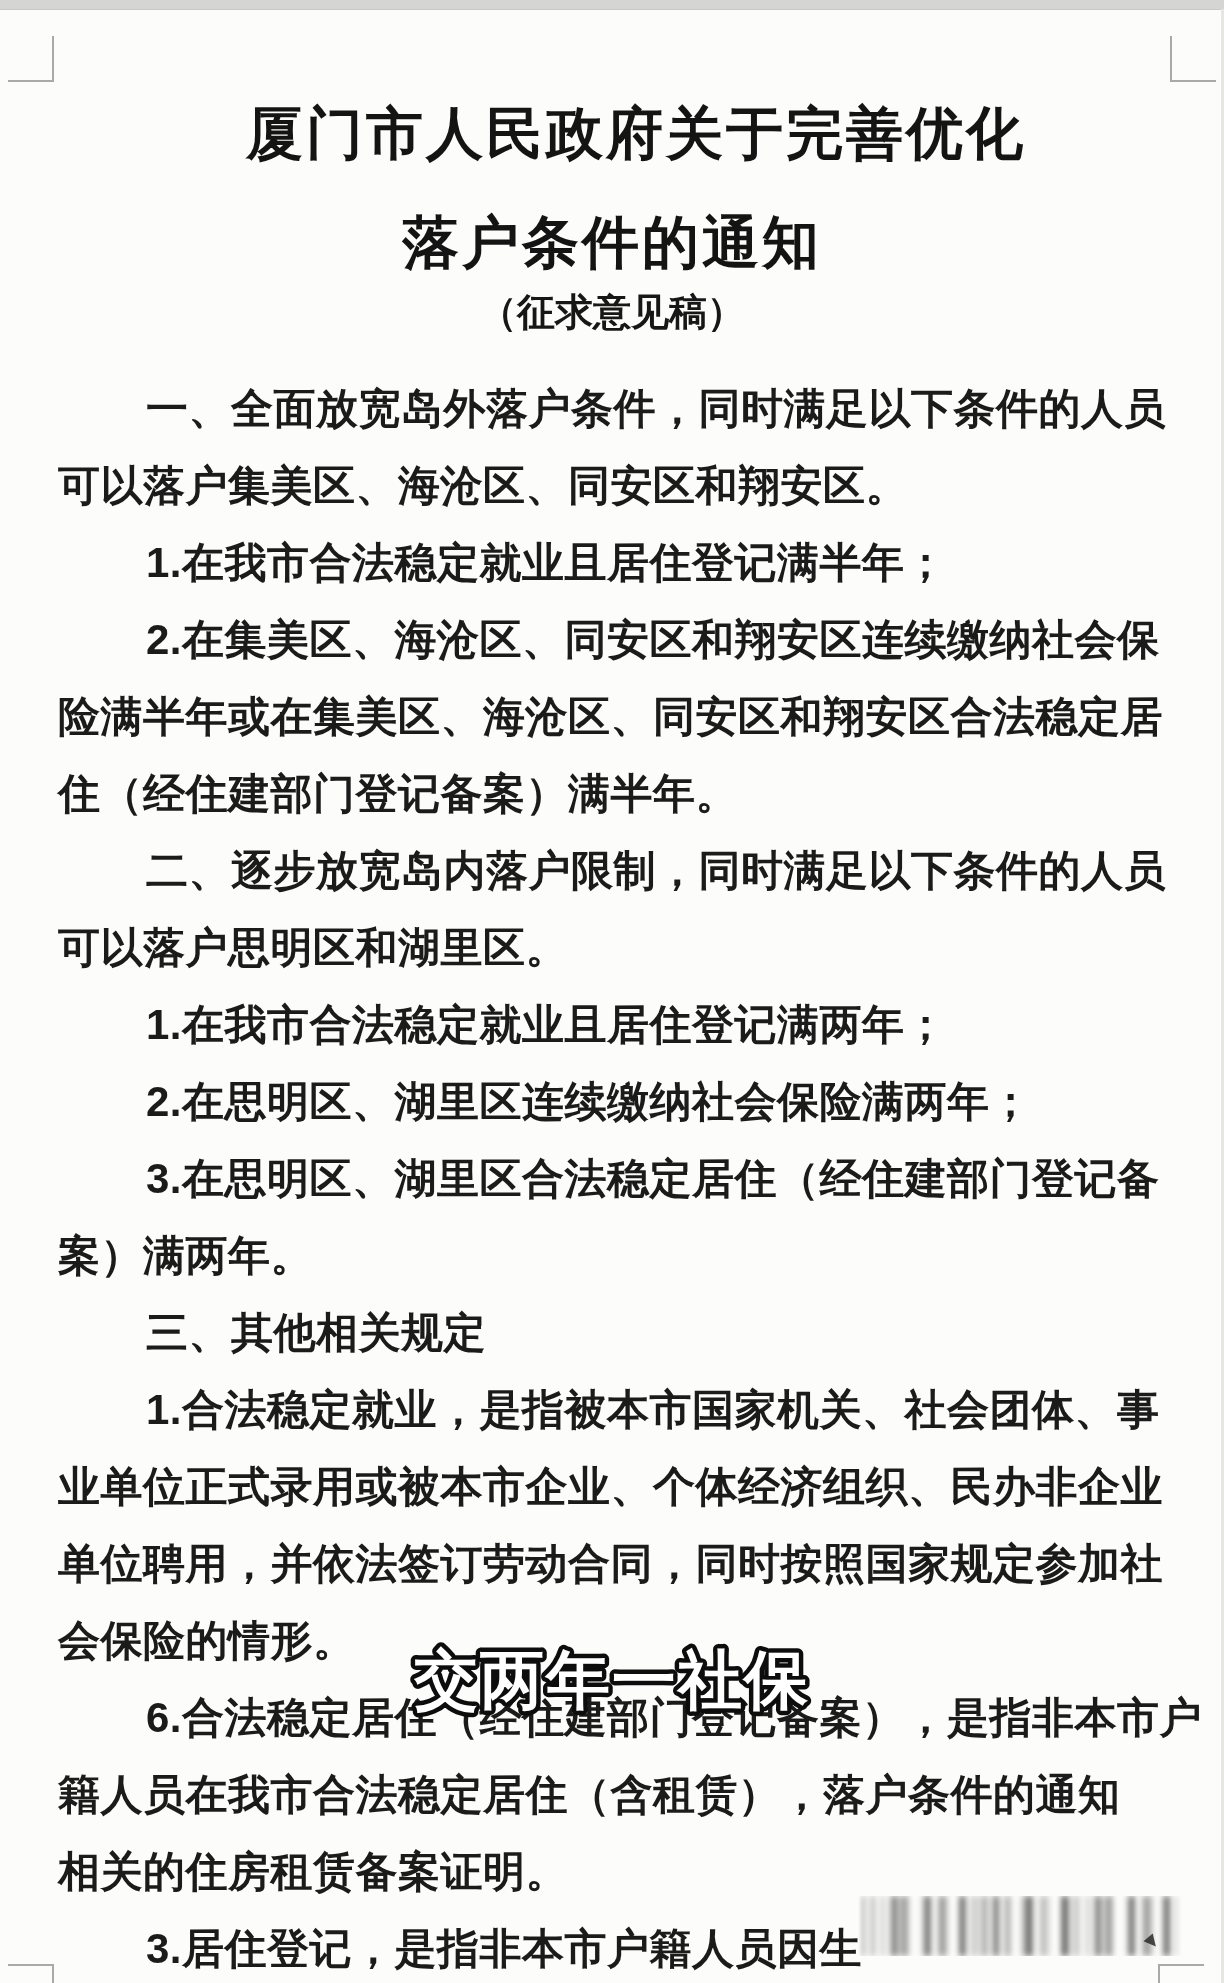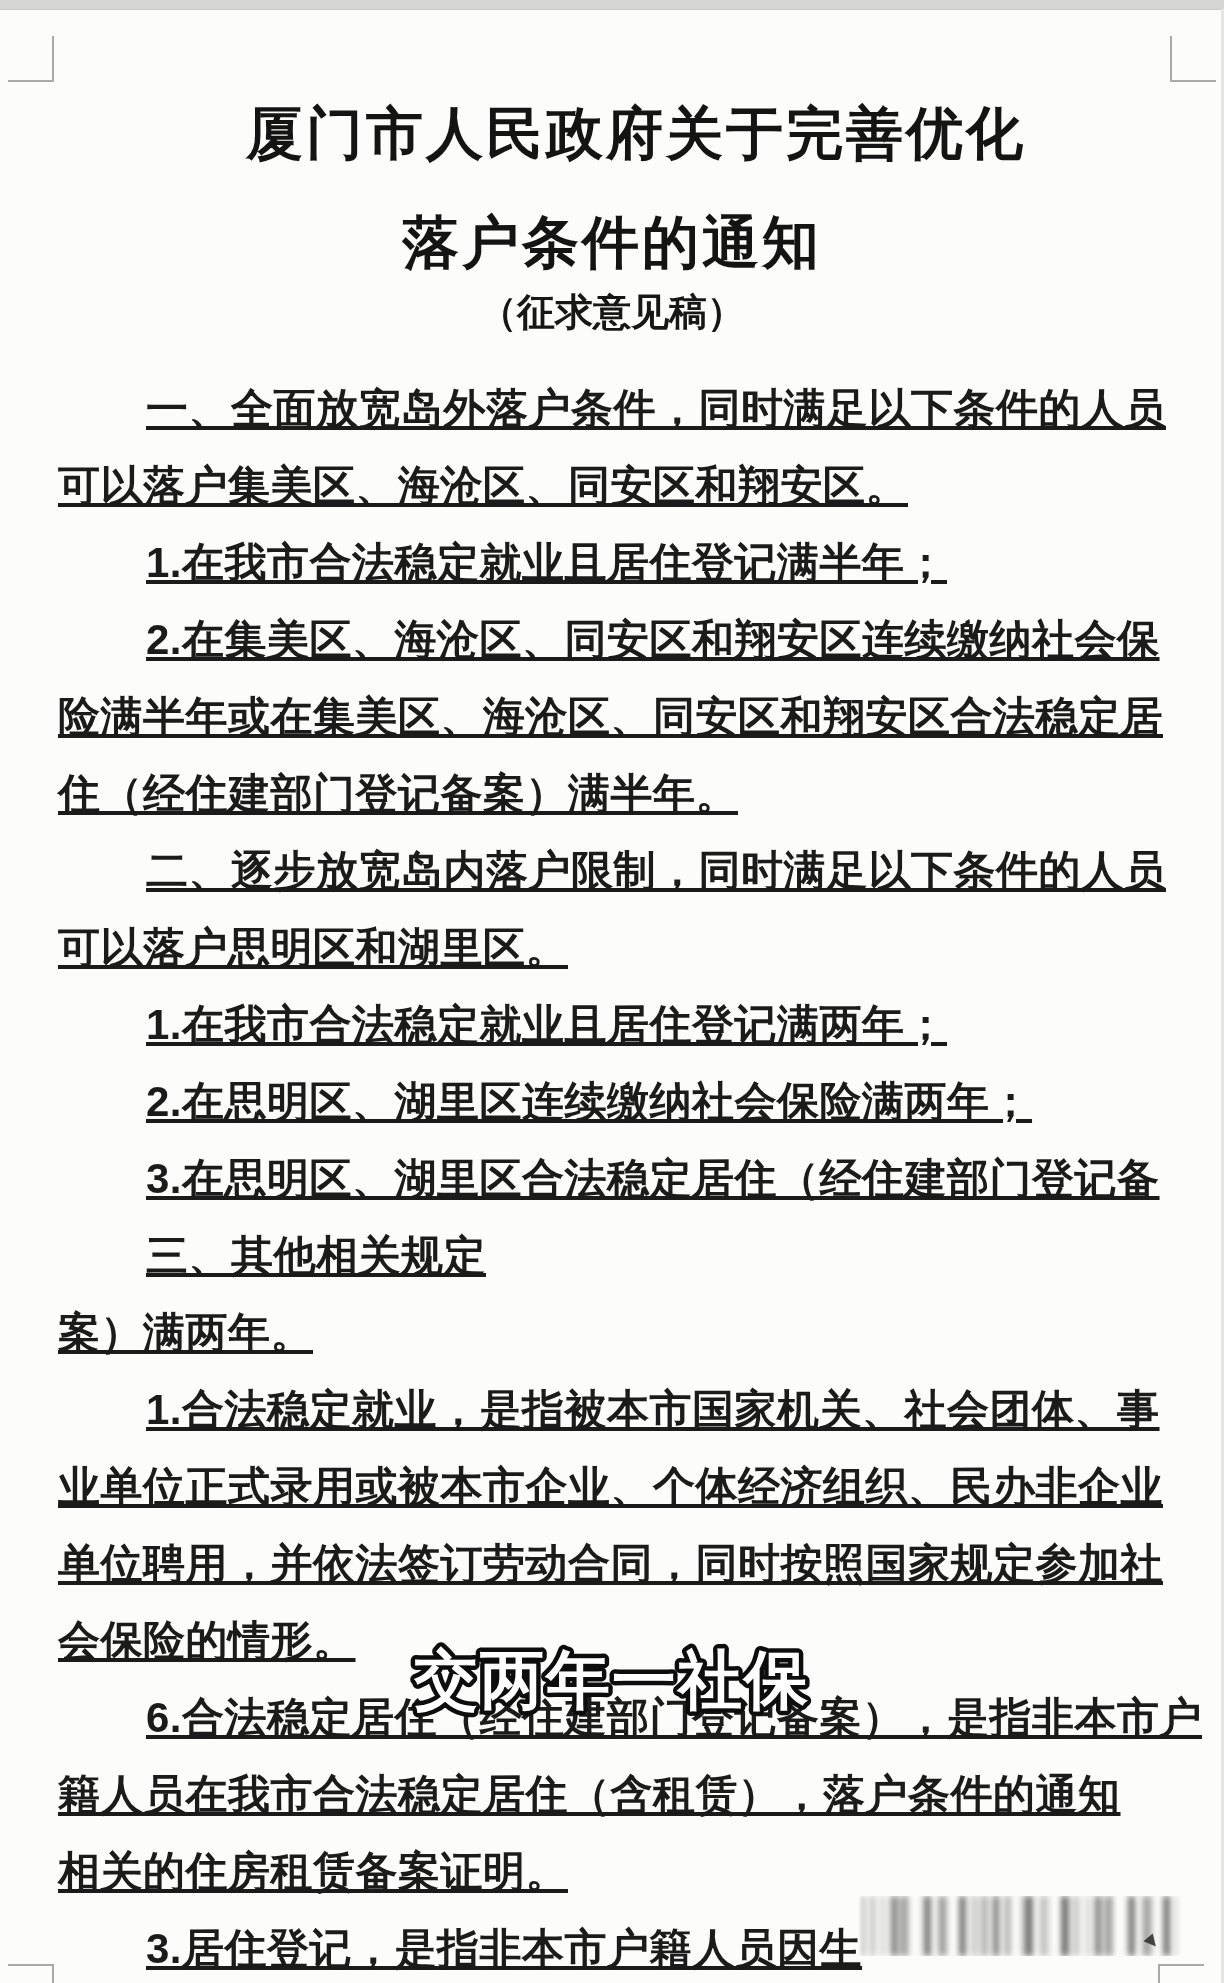--- a/index.html
+++ b/index.html
@@ -74,21 +74,20 @@
     width: 1110px;
   }
   .line {
     height: 77px;
     line-height: 77px;
     font-size: 42px;
     font-weight: 600;
     letter-spacing: 0.5px;
     white-space: nowrap;
     color: #1b1b1b;
-    text-decoration: underline;
   }
   .line[data-indent="true"] { padding-left: 88px; }
 
   
   .smudge {
     position: absolute;
     left: 858px; top: 1896px;
     width: 324px; height: 60px;
     background-image:
       repeating-linear-gradient(90deg,
@@ -151,22 +150,22 @@
     <div class="line" data-indent="false">可以落户集美区、海沧区、同安区和翔安区。</div>
     <div class="line" data-indent="true">1.在我市合法稳定就业且居住登记满半年；</div>
     <div class="line" data-indent="true">2.在集美区、海沧区、同安区和翔安区连续缴纳社会保</div>
     <div class="line" data-indent="false">险满半年或在集美区、海沧区、同安区和翔安区合法稳定居</div>
     <div class="line" data-indent="false">住（经住建部门登记备案）满半年。</div>
     <div class="line" data-indent="true">二、逐步放宽岛内落户限制，同时满足以下条件的人员</div>
     <div class="line" data-indent="false">可以落户思明区和湖里区。</div>
     <div class="line" data-indent="true">1.在我市合法稳定就业且居住登记满两年；</div>
     <div class="line" data-indent="true">2.在思明区、湖里区连续缴纳社会保险满两年；</div>
     <div class="line" data-indent="true">3.在思明区、湖里区合法稳定居住（经住建部门登记备</div>
+    <div class="line" data-indent="false">案）满两年。</div>
     <div class="line" data-indent="true">三、其他相关规定</div>
-    <div class="line" data-indent="false">案）满两年。</div>
     <div class="line" data-indent="true">1.合法稳定就业，是指被本市国家机关、社会团体、事</div>
     <div class="line" data-indent="false">业单位正式录用或被本市企业、个体经济组织、民办非企业</div>
     <div class="line" data-indent="false">单位聘用，并依法签订劳动合同，同时按照国家规定参加社</div>
     <div class="line" data-indent="false">会保险的情形。</div>
     <div class="line" data-indent="true">6.合法稳定居住（经住建部门登记备案），是指非本市户</div>
     <div class="line" data-indent="false">籍人员在我市合法稳定居住（含租赁），落户条件的通知</div>
     <div class="line" data-indent="false">相关的住房租赁备案证明。</div>
     <div class="line" data-indent="true">3.居住登记，是指非本市户籍人员因生</div>
   </div>
 

